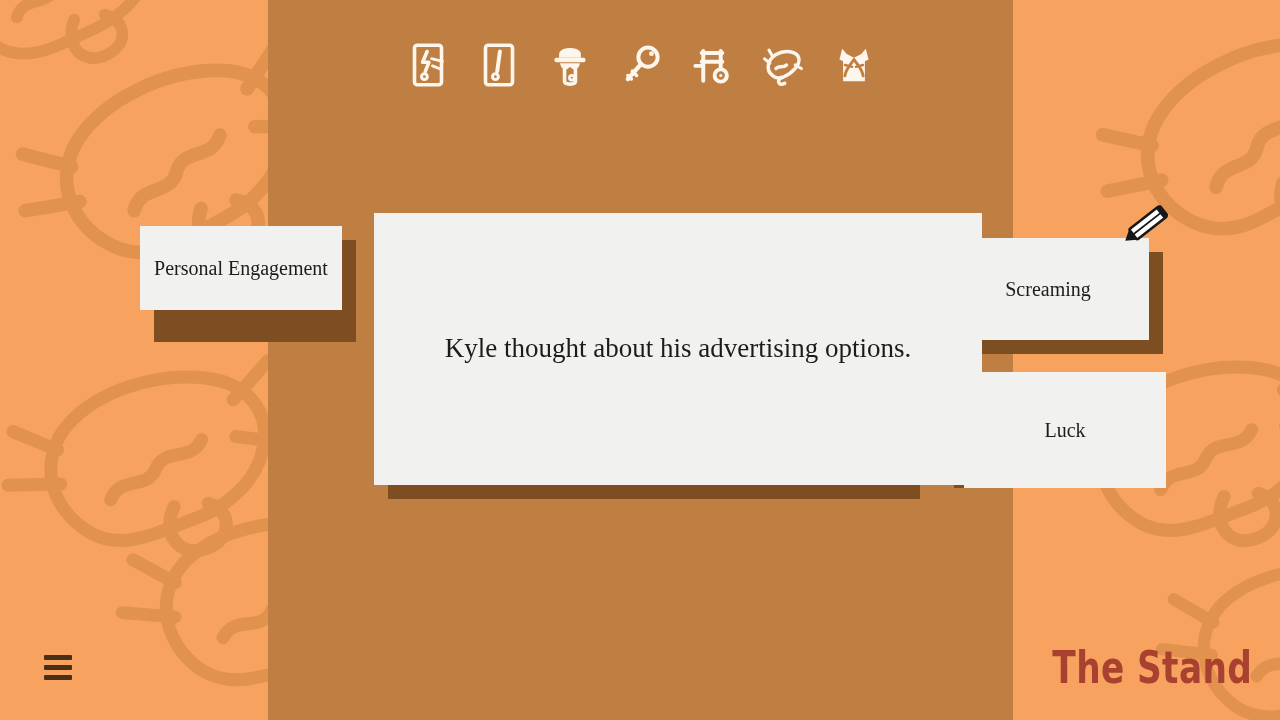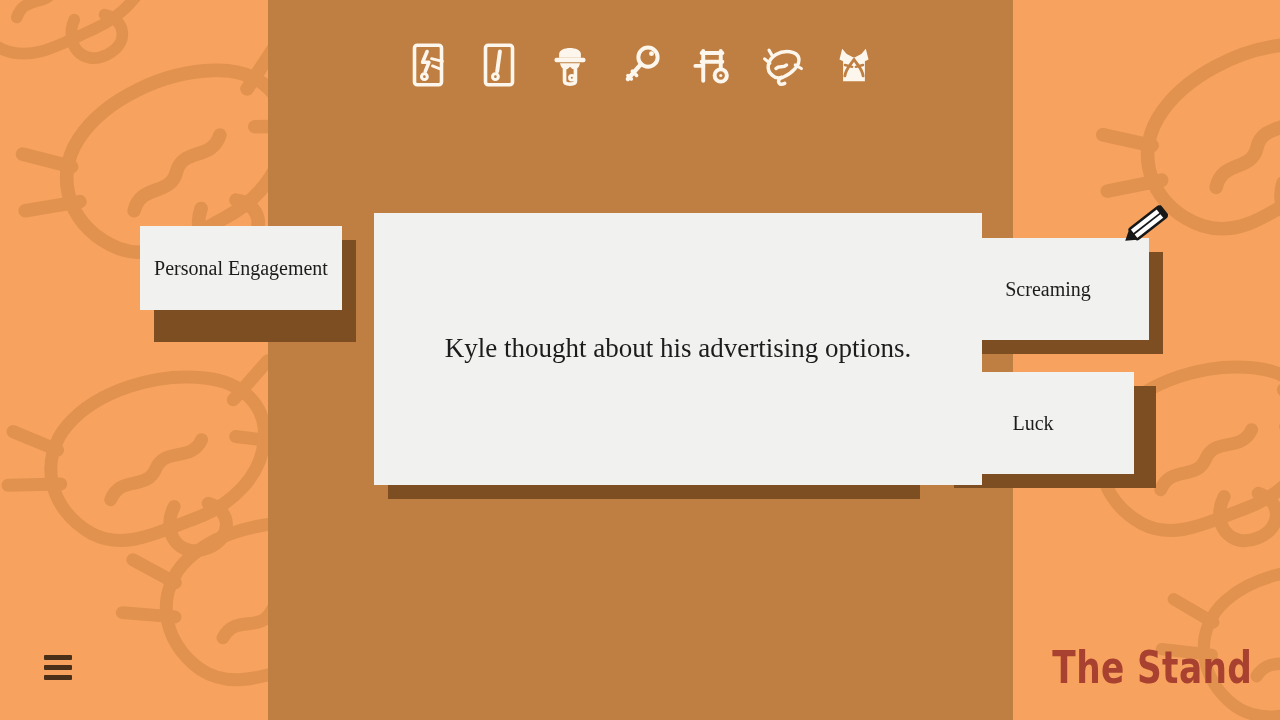--- a/index.html
+++ b/index.html
@@ -119,24 +119,24 @@
   }
   #card-right-1-shadow {
     left: 961px;
     top: 252px;
     width: 202px;
     height: 102px;
   }
 
   
   #card-right-2 {
-    left: 932px;
+    left: 964px;
     top: 372px;
     width: 202px;
-    height: 102px;
+    height: 116px;
     font-size: 20px;
   }
   #card-right-2-shadow {
     left: 954px;
     top: 386px;
     width: 202px;
     height: 102px;
   }
 
   

